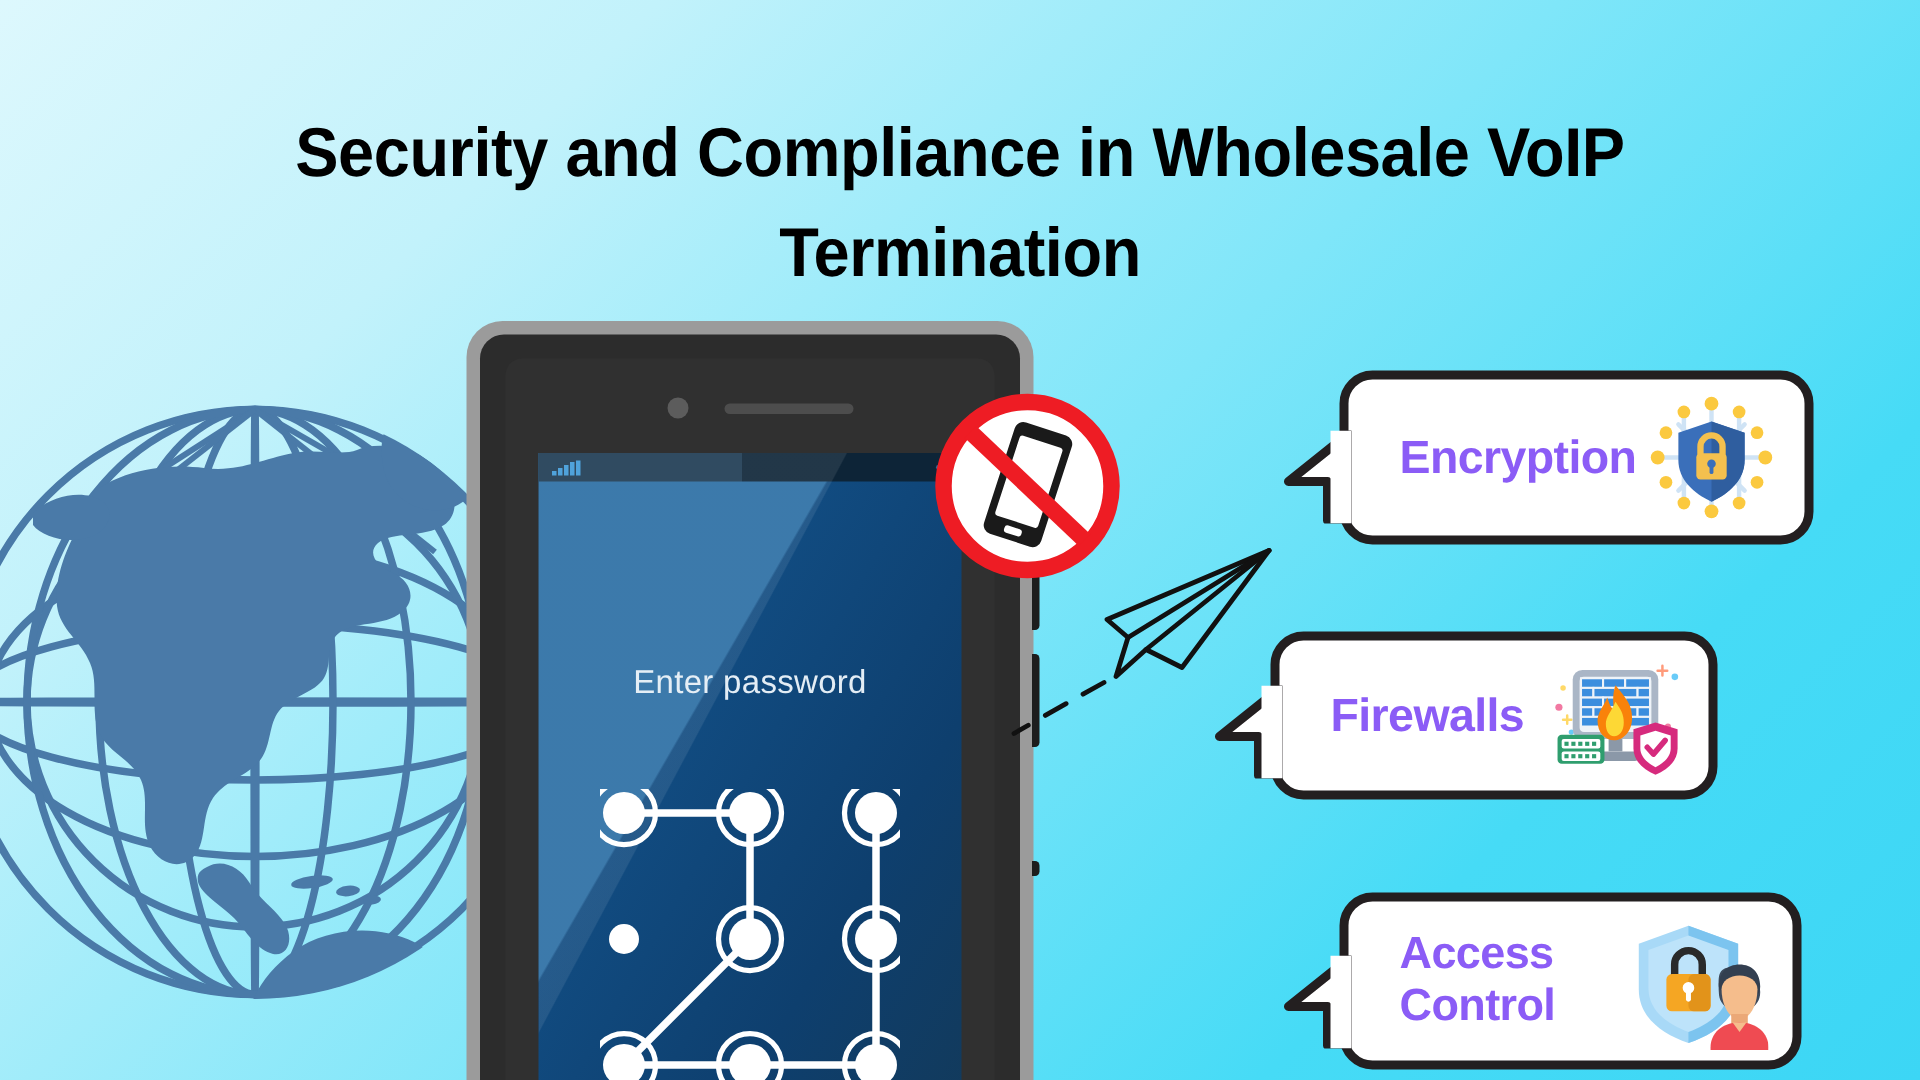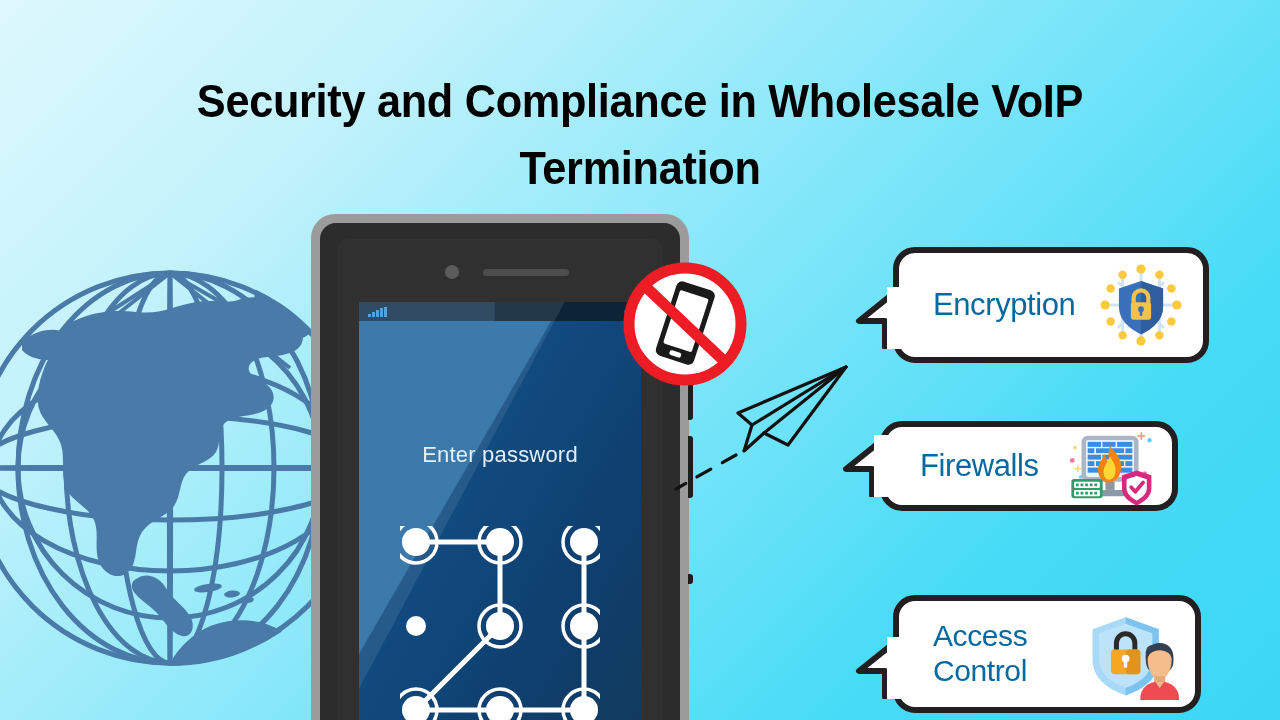--- a/index.html
+++ b/index.html
@@ -123,33 +123,33 @@
     background:#ffffff;
     border:6px solid #231f20;
     border-radius:22px;
     display:flex;
     align-items:center;
     justify-content:space-between;
     padding:0 16px 0 34px;
   }
   .bubble .blabel {
     font-size:31px;
-    font-weight:normal;
-    color:#0369a1;
+    font-weight:bold;
+    color:#8b5cf6;
     line-height:1.16;
     letter-spacing:-0.4px;
     white-space:pre-line;
     flex:1;
   }
   .bubble .bicon { width:92px; height:92px; flex:0 0 92px; }
   
   .tail { position:absolute; width:60px; height:62px; left:-58px; bottom:8px; }
 
   #bubble-encryption { left:893px; top:247px; width:316px; height:116px; }
-  #bubble-firewalls  { left:880px; top:421px; width:298px; height:90px; }
+  #bubble-firewalls  { left:847px; top:421px; width:298px; height:112px; }
   #bubble-access     { left:893px; top:595px; width:308px; height:118px; }
   #bubble-access .blabel { font-size:30px; }
 </style>
 </head>
 <body>
 
 <div id="stage">
 
   <div id="title">Security and Compliance in Wholesale VoIP
 Termination</div>

